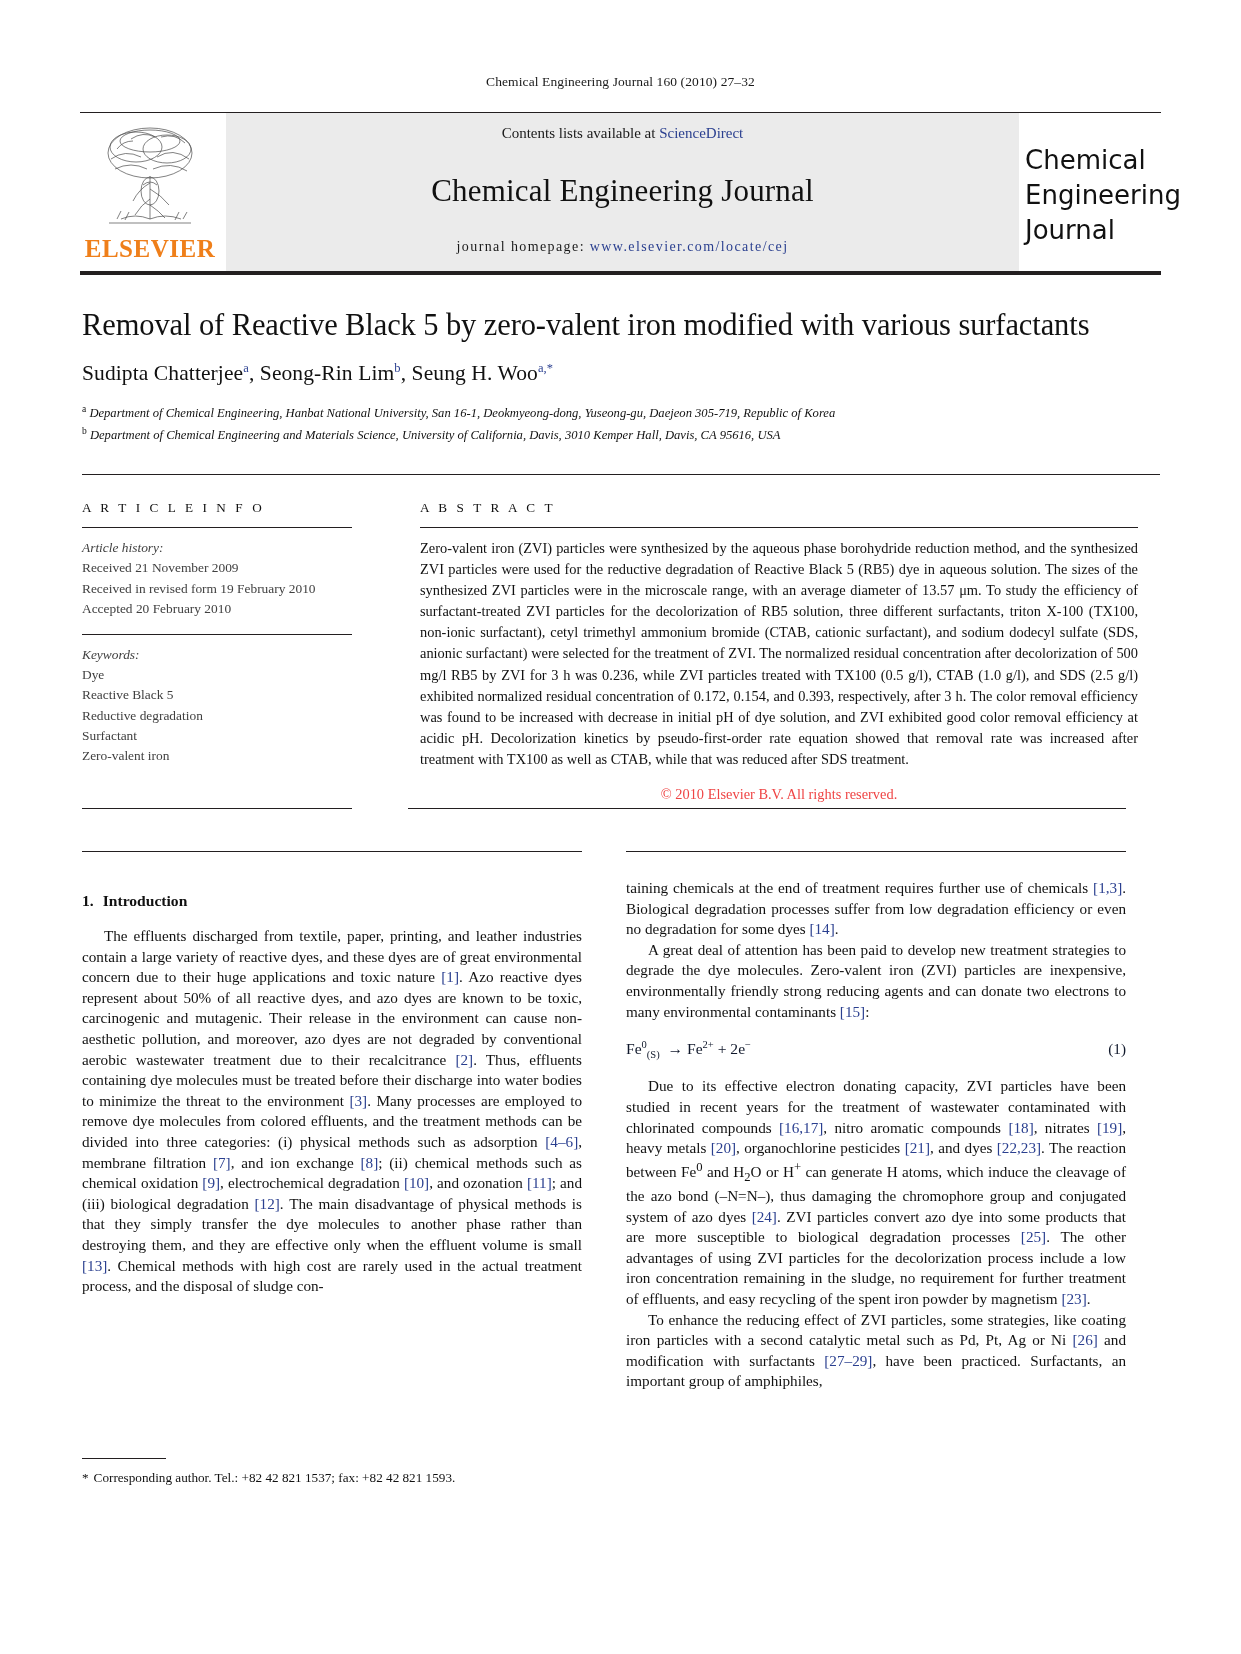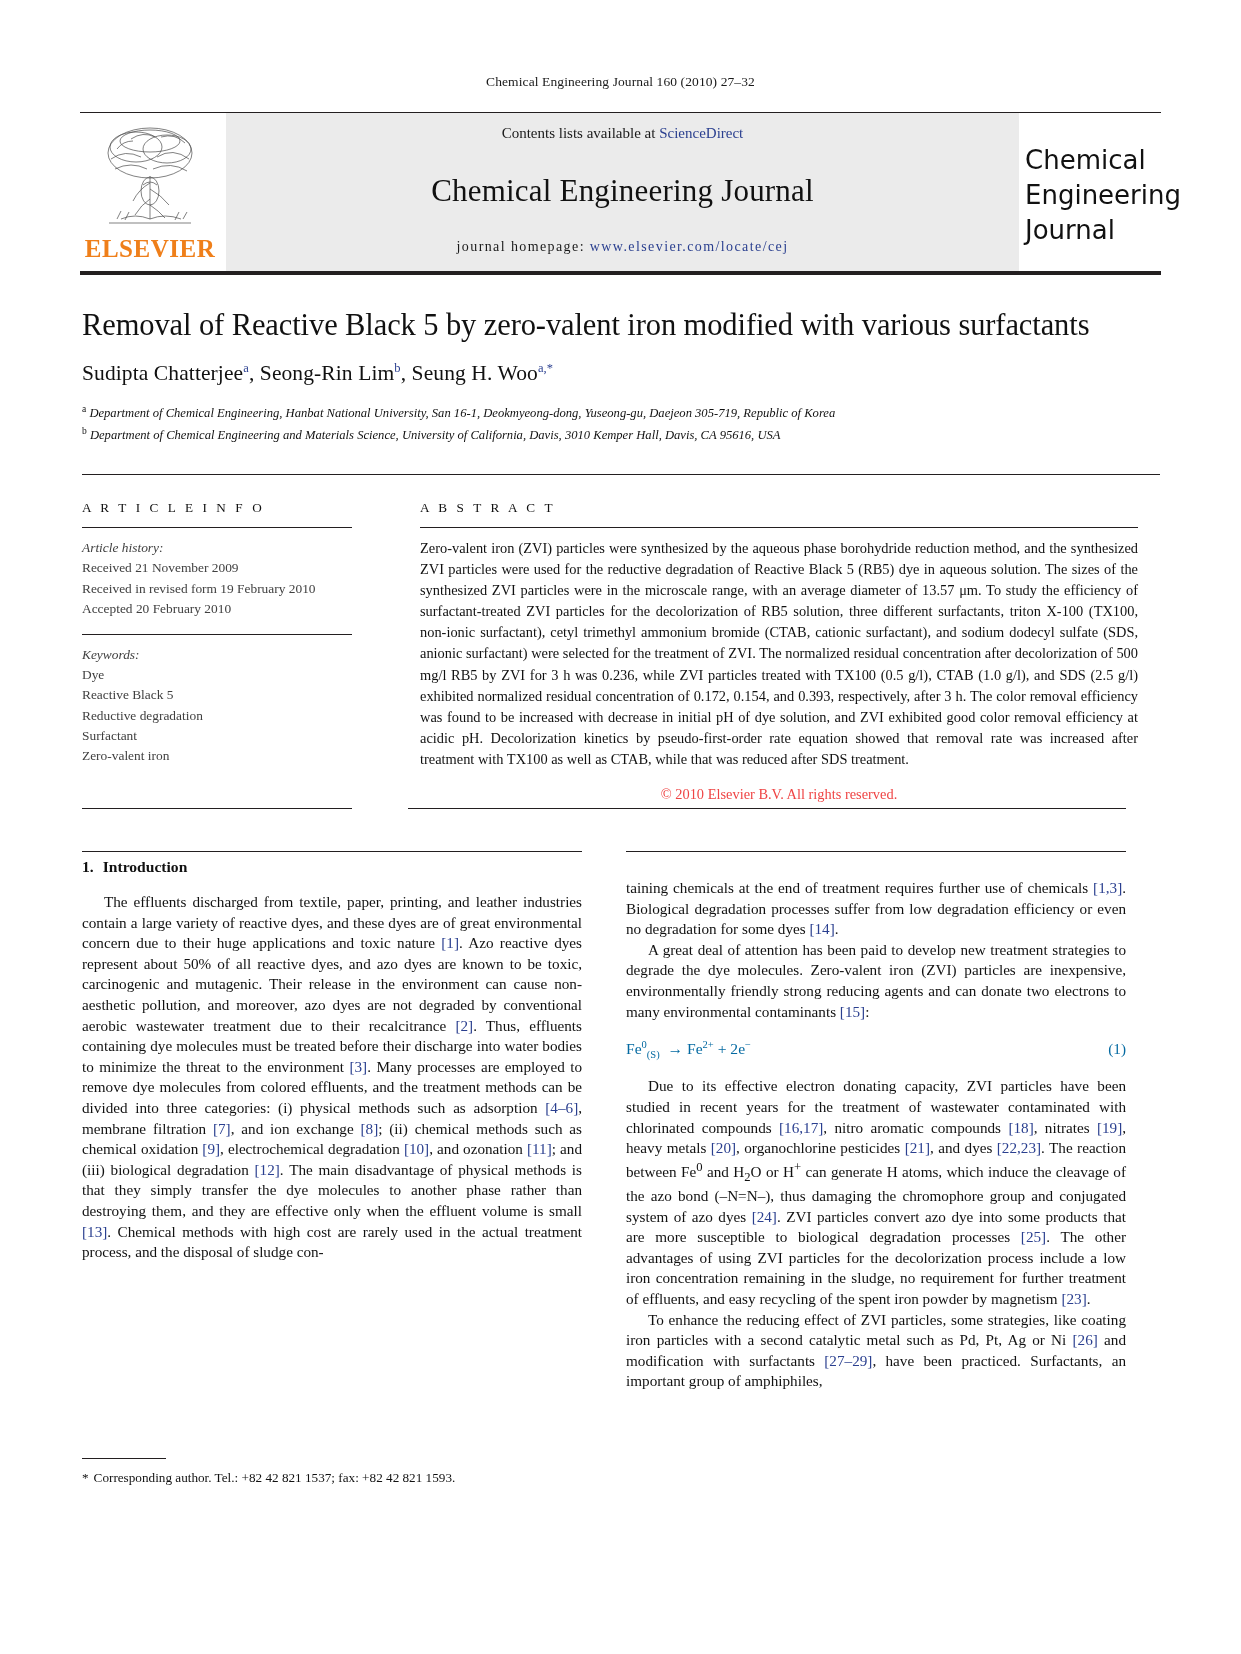--- a/index.html
+++ b/index.html
@@ -181,21 +181,21 @@
 
   
   .body-rule-left {
     position: absolute; top: 843px; left: 82px; width: 500px;
     height: 1px; background: #231f20;
   }
   .body-rule-right {
     position: absolute; top: 843px; left: 626px; width: 500px;
     height: 1px; background: #231f20;
   }
-  .col-left  { position: absolute; top: 850px; left: 82px;  width: 500px; }
+  .col-left  { position: absolute; top: 884px; left: 82px;  width: 500px; }
   .col-right { position: absolute; top: 870px; left: 626px; width: 500px; }
 
   h2.sect {
     font-size: 15.6px;
     font-weight: 700;
     margin: 0 0 16px 0;
     color: #111;
   }
   h2.sect .num { margin-right: 9px; }
   p.body {
@@ -209,21 +209,21 @@
   }
   p.body.cont { text-indent: 0; }
   .ref { color: #2a3f8f; }
 
   .equation {
     display: flex;
     align-items: baseline;
     justify-content: space-between;
     font-size: 15.6px;
     margin: 17px 0 16px 0;
-    color: #0369a1;
+    color: #0f172a;
     gap: 40px;
   }
   .eq-body { font-family: "Liberation Serif", serif; }
   .eq-body sub { font-size: 10.5px; }
   .eq-body sup { font-size: 10.5px; }
   .eq-num { font-size: 15.2px; }
 
   
   .footnote-area { position: absolute; top: 1450px; left: 82px; width: 500px; }
   .fn-rule { width: 84px; height: 1px; background: #231f20; margin-bottom: 9px; }

